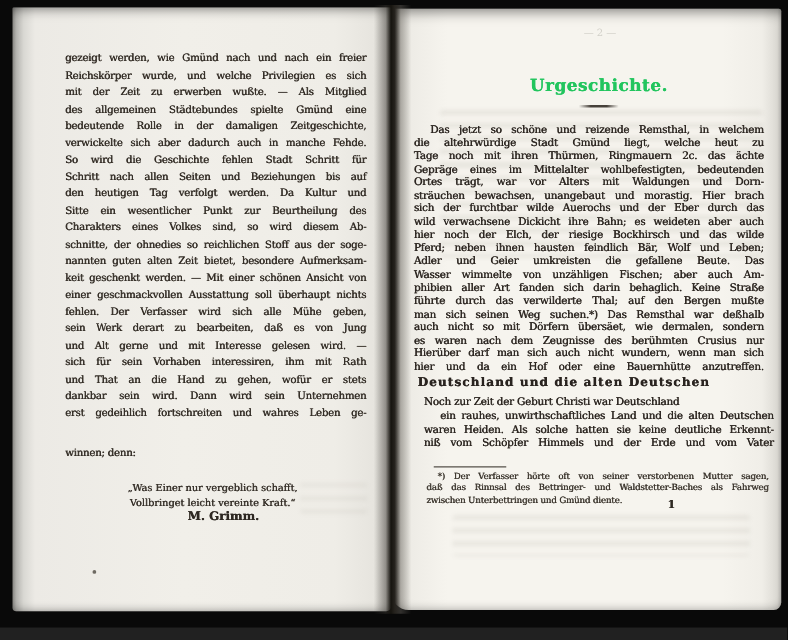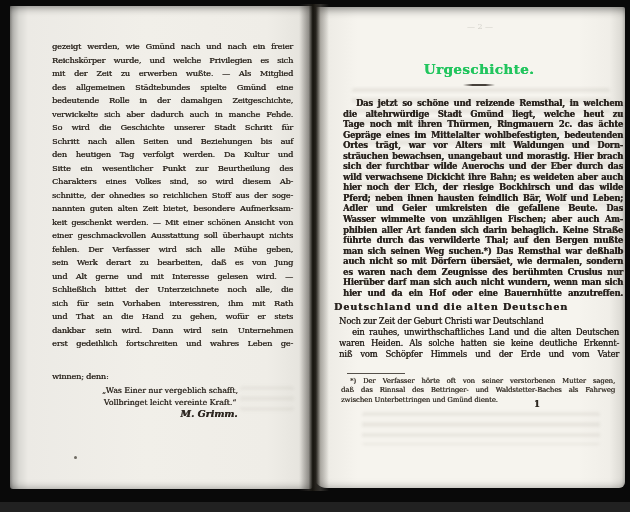--- a/index.html
+++ b/index.html
@@ -48,30 +48,30 @@
   .lline,.rline,.fline{display:block;text-align:justify;text-align-last:justify;letter-spacing:-.2px;}
 
   
   .lp-text{left:52px;top:40px;width:241px;font-size:8.2px;}
   .lp-text .lline{line-height:13.5px;height:13.5px;}
   .lp-text .lline:last-child{text-align-last:left;margin-top:19px;}
 
   .lp-quote{left:78px;top:385px;width:184px;font-size:7.8px;text-align:center;color:#352f28;}
   .lp-quote .qline{line-height:11.5px;display:block;text-shadow:.3px 0 0 currentColor;}
   .lp-sig{left:150px;top:408px;width:118px;font-size:9.5px;font-weight:bold;
-          text-align:center;color:#2e2822;font-style:italic;}
+          text-align:left;color:#2e2822;}
 
   
   .rp-hdrnum{left:430px;top:22px;width:100px;text-align:center;font-size:8px;
              color:#d2d0c9;filter:blur(.4px);text-shadow:none;}
   .rp-heading{left:339px;top:61px;width:280px;text-align:center;font-size:13.5px;
               font-weight:bold;letter-spacing:.4px;color:#22c55e;}
   .rp-divider{position:absolute;left:463px;top:84px;width:32px;height:2px;
               background:linear-gradient(90deg,rgba(70,64,58,0),#46403a 30%,#46403a 70%,rgba(70,64,58,0));}
-  .rp-para1{left:343px;top:98px;width:280px;font-size:8.4px;color:#2c2621;font-weight:bold;}
+  .rp-para1{left:331px;top:98px;width:280px;font-size:8.4px;color:#2c2621;}
   .rp-para1 .rline{line-height:10.55px;height:10.55px;}
   .rp-para1 .rline:first-child{text-indent:13px;}
   .rp-heading2{left:334px;top:301px;width:280px;text-align:left;font-size:9.6px;
                font-weight:bold;letter-spacing:.9px;color:#2a2420;}
   .rp-para2{left:339px;top:316px;width:280px;font-size:8.4px;color:#2c2621;}
   .rp-para2 .rline{line-height:10.9px;height:10.9px;}
   .rp-para2 .rline:first-child{text-align-last:left;}
   .rp-para2 .rline:nth-child(2){text-indent:13px;}
   .rp-fnrule{position:absolute;left:347px;top:373px;width:58px;height:1px;background:#55504a;}
   .rp-footnote{left:341px;top:377px;width:274px;font-size:6.9px;color:#3a342c;}
@@ -97,33 +97,32 @@
   <div class="ghost ghost-b"></div>
   <div class="ghost ghost-c"></div>
 
   <div class="txt lp-text">
       <div class="lline">gezeigt werden, wie Gmünd nach und nach ein freier</div>
       <div class="lline">Reichskörper wurde, und welche Privilegien es sich</div>
       <div class="lline">mit der Zeit zu erwerben wußte. — Als Mitglied</div>
       <div class="lline">des allgemeinen Städtebundes spielte Gmünd eine</div>
       <div class="lline">bedeutende Rolle in der damaligen Zeitgeschichte,</div>
       <div class="lline">verwickelte sich aber dadurch auch in manche Fehde.</div>
-      <div class="lline">So wird die Geschichte unserer Stadt Schritt für</div>
+      <div class="lline">So wird die Geschichte fehlen Stadt Schritt für</div>
       <div class="lline">Schritt nach allen Seiten und Beziehungen bis auf</div>
       <div class="lline">den heutigen Tag verfolgt werden. Da Kultur und</div>
       <div class="lline">Sitte ein wesentlicher Punkt zur Beurtheilung des</div>
       <div class="lline">Charakters eines Volkes sind, so wird diesem Ab-</div>
       <div class="lline">schnitte, der ohnedies so reichlichen Stoff aus der soge-</div>
       <div class="lline">nannten guten alten Zeit bietet, besondere Aufmerksam-</div>
       <div class="lline">keit geschenkt werden. — Mit einer schönen Ansicht von</div>
       <div class="lline">einer geschmackvollen Ausstattung soll überhaupt nichts</div>
       <div class="lline">fehlen. Der Verfasser wird sich alle Mühe geben,</div>
       <div class="lline">sein Werk derart zu bearbeiten, daß es von Jung</div>
       <div class="lline">und Alt gerne und mit Interesse gelesen wird. —</div>
-      <div class="lline">Schließlich bittet der Unterzeichnete noch alle, die</div>
       <div class="lline">sich für sein Vorhaben interessiren, ihm mit Rath</div>
       <div class="lline">und That an die Hand zu gehen, wofür er stets</div>
       <div class="lline">dankbar sein wird. Dann wird sein Unternehmen</div>
       <div class="lline">erst gedeihlich fortschreiten und wahres Leben ge-</div>
       <div class="lline">winnen; denn:</div>
     </div>
 
   <div class="txt lp-quote">
       <div class="qline">„Was Einer nur vergeblich schafft,</div>
       <div class="qline">Vollbringet leicht vereinte Kraft.“</div>

